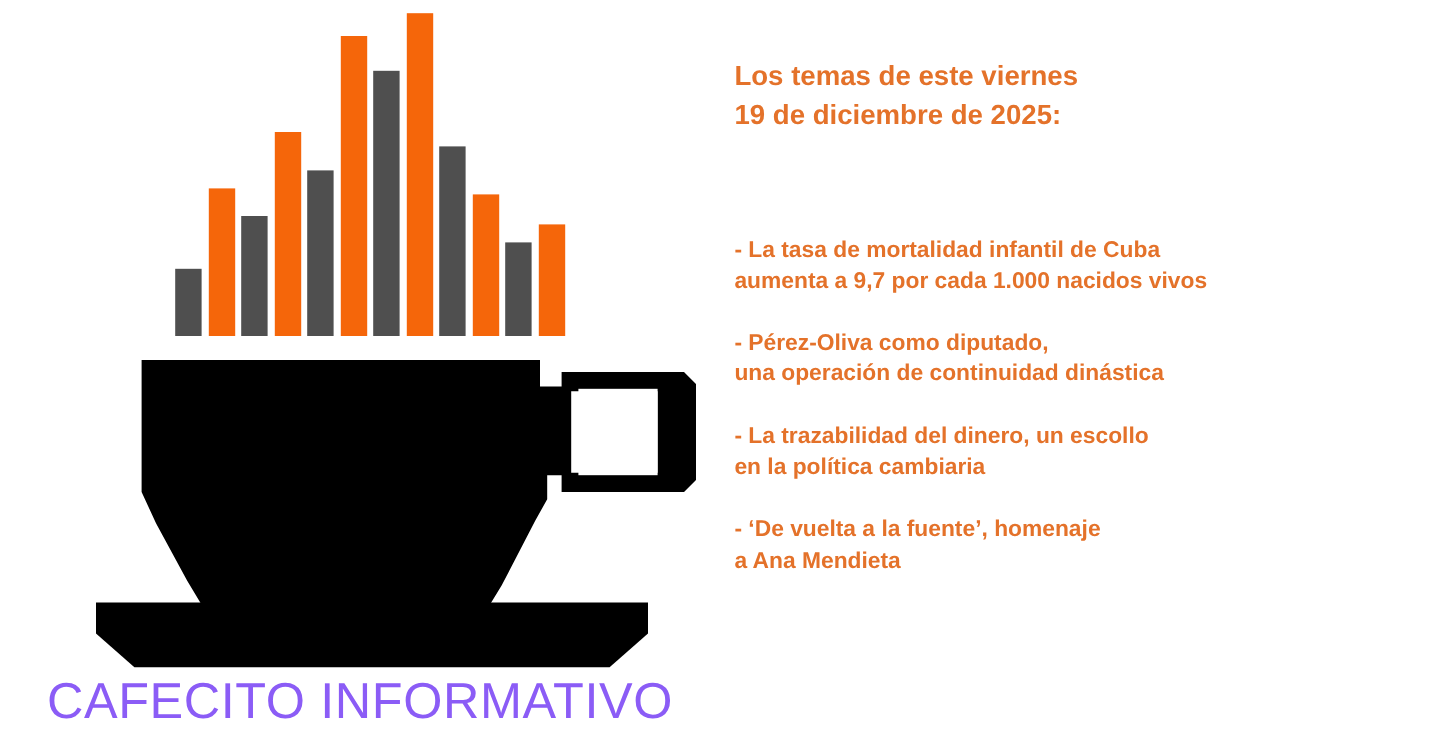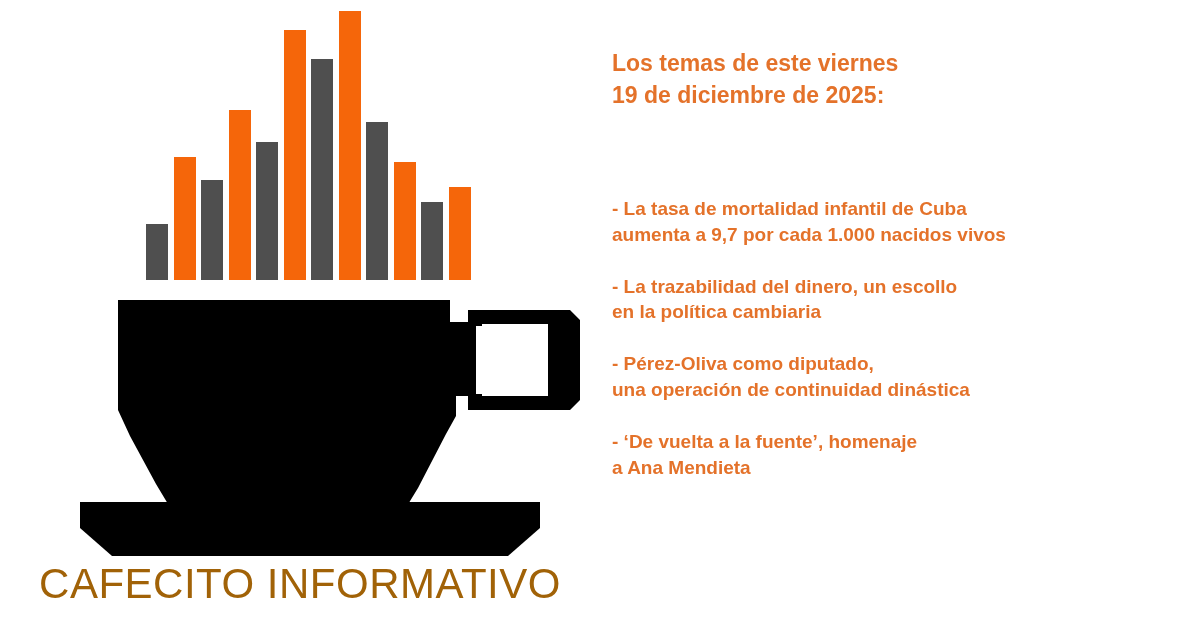--- a/index.html
+++ b/index.html
@@ -53,21 +53,21 @@
   #logo-wordmark {
     position: absolute;
     left: 0px;
     top: 563px;
     width: 600px;
     text-align: center;
     font-family: "Liberation Sans", sans-serif;
     font-size: 42px;
     font-weight: 400;
     letter-spacing: 0.5px;
-    color: #a16207;
+    color: #8b5cf6;
     white-space: nowrap;
     line-height: 1;
     box-sizing: border-box;
   }
 
   
   #text-panel {
     position: absolute;
     left: 612px;
     top: 0;
@@ -170,22 +170,22 @@
   </div>
 
   <div id="text-panel">
 
     <div id="headline">Los temas de este viernes
 19 de diciembre de 2025:</div>
 
     <div id="topic-list">
       <div class="topic">- La tasa de mortalidad infantil de Cuba
 aumenta a 9,7 por cada 1.000 nacidos vivos</div>
+      <div class="topic">- Pérez-Oliva como diputado,
+una operación de continuidad dinástica</div>
       <div class="topic">- La trazabilidad del dinero, un escollo
 en la política cambiaria</div>
-      <div class="topic">- Pérez-Oliva como diputado,
-una operación de continuidad dinástica</div>
       <div class="topic">- ‘De vuelta a la fuente’, homenaje
 a Ana Mendieta</div>
     </div>
 
   </div>
 </div>
 
 </body></html>

